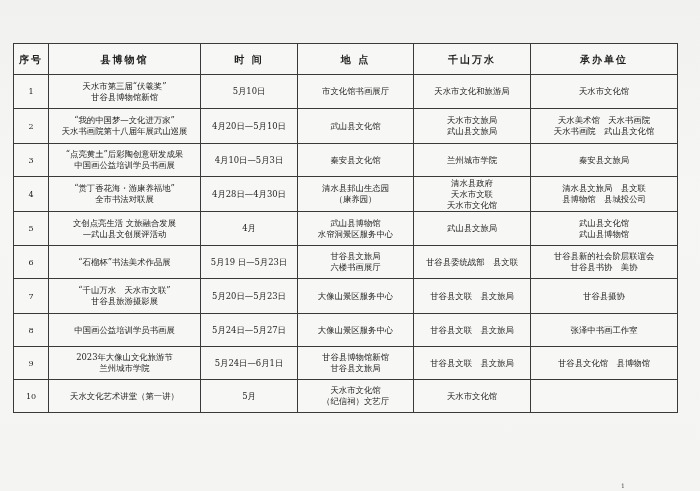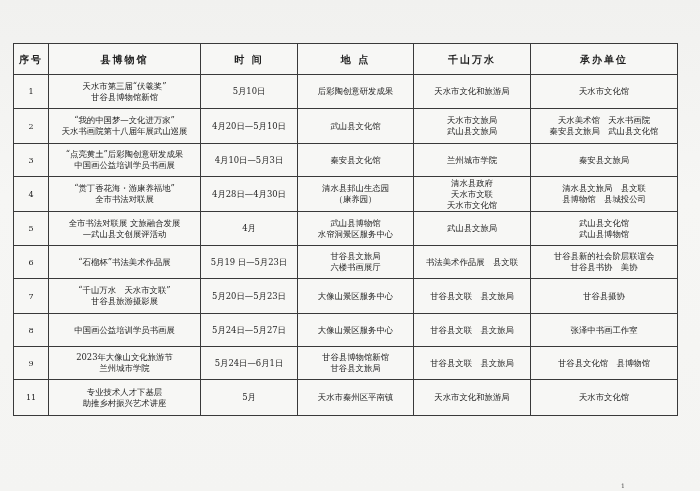--- a/index.html
+++ b/index.html
@@ -73,21 +73,21 @@
         <tr style="height: 34px;">
           <td class="num">1</td>
           <td>
             <span class="line">天水市第三届“伏羲奖”</span>
             <span class="line">甘谷县博物馆新馆</span>
           </td>
           <td>
             <span class="line">5月10日</span>
           </td>
           <td>
-            <span class="line">后彩陶创意研发成果</span>
+            <span class="line">市文化馆书画展厅</span>
           </td>
           <td>
             <span class="line">天水市文化和旅游局</span>
           </td>
           <td>
             <span class="line">天水市文化馆</span>
           </td>
         </tr>
         <tr style="height: 35px;">
           <td class="num">2</td>
@@ -100,21 +100,21 @@
           </td>
           <td>
             <span class="line">武山县文化馆</span>
           </td>
           <td>
             <span class="line">天水市文旅局</span>
             <span class="line">武山县文旅局</span>
           </td>
           <td>
             <span class="line">天水美术馆　天水书画院</span>
-            <span class="line">秦安县文旅局　武山县文化馆</span>
+            <span class="line">天水书画院　武山县文化馆</span>
           </td>
         </tr>
         <tr style="height: 33px;">
           <td class="num">3</td>
           <td>
             <span class="line">“点亮黄土”后彩陶创意研发成果</span>
             <span class="line">中国画公益培训学员书画展</span>
           </td>
           <td>
             <span class="line">4月10日—5月3日</span>
@@ -148,21 +148,21 @@
             <span class="line">天水市文化馆</span>
           </td>
           <td>
             <span class="line">清水县文旅局　县文联</span>
             <span class="line">县博物馆　县城投公司</span>
           </td>
         </tr>
         <tr style="height: 34px;">
           <td class="num">5</td>
           <td>
-            <span class="line">全市书法对联展 文旅融合发展</span>
+            <span class="line">文创点亮生活 文旅融合发展</span>
             <span class="line">—武山县文创展评活动</span>
           </td>
           <td>
             <span class="line">4月</span>
           </td>
           <td>
             <span class="line">武山县博物馆</span>
             <span class="line">水帘洞景区服务中心</span>
           </td>
           <td>
@@ -179,21 +179,21 @@
             <span class="line">“石榴杯”书法美术作品展</span>
           </td>
           <td>
             <span class="line">5月19 日—5月23日</span>
           </td>
           <td>
             <span class="line">甘谷县文旅局</span>
             <span class="line">六楼书画展厅</span>
           </td>
           <td>
-            <span class="line">书法美术作品展　县文联</span>
+            <span class="line">甘谷县委统战部　县文联</span>
           </td>
           <td>
             <span class="line">甘谷县新的社会阶层联谊会</span>
             <span class="line">甘谷县书协　美协</span>
           </td>
         </tr>
         <tr style="height: 35px;">
           <td class="num">7</td>
           <td>
             <span class="line">“千山万水　天水市文联”</span>
@@ -243,35 +243,33 @@
             <span class="line">甘谷县博物馆新馆</span>
             <span class="line">甘谷县文旅局</span>
           </td>
           <td>
             <span class="line">甘谷县文联　县文旅局</span>
           </td>
           <td>
             <span class="line">甘谷县文化馆　县博物馆</span>
           </td>
         </tr>
-        <tr style="height: 36px;">
-          <td class="num">11</td>
-          <td>
-            <span class="line">专业技术人才下基层</span>
-            <span class="line">助推乡村振兴艺术讲座</span>
+        <tr style="height: 33px;">
+          <td class="num">10</td>
+          <td>
+            <span class="line">天水文化艺术讲堂（第一讲）</span>
           </td>
           <td>
             <span class="line">5月</span>
           </td>
           <td>
-            <span class="line">天水市秦州区平南镇</span>
-          </td>
-          <td>
-            <span class="line">天水市文化和旅游局</span>
-          </td>
-          <td>
-            <span class="line">天水市文化馆</span>
-          </td>
+            <span class="line">天水市文化馆</span>
+            <span class="line">（纪信祠）文艺厅</span>
+          </td>
+          <td>
+            <span class="line">天水市文化馆</span>
+          </td>
+          <td></td>
         </tr>
       </tbody>
   </table>
   <div class="page-number">1</div>
 </div>
 
 </body></html>

